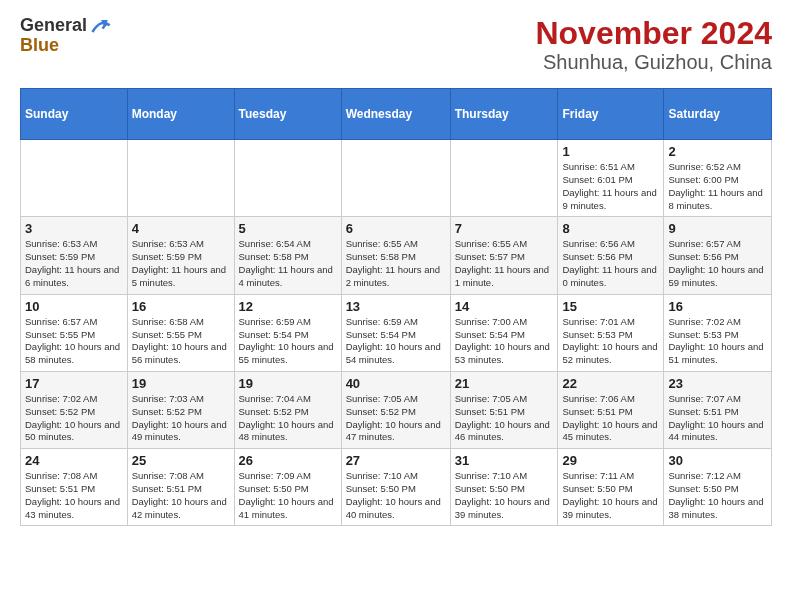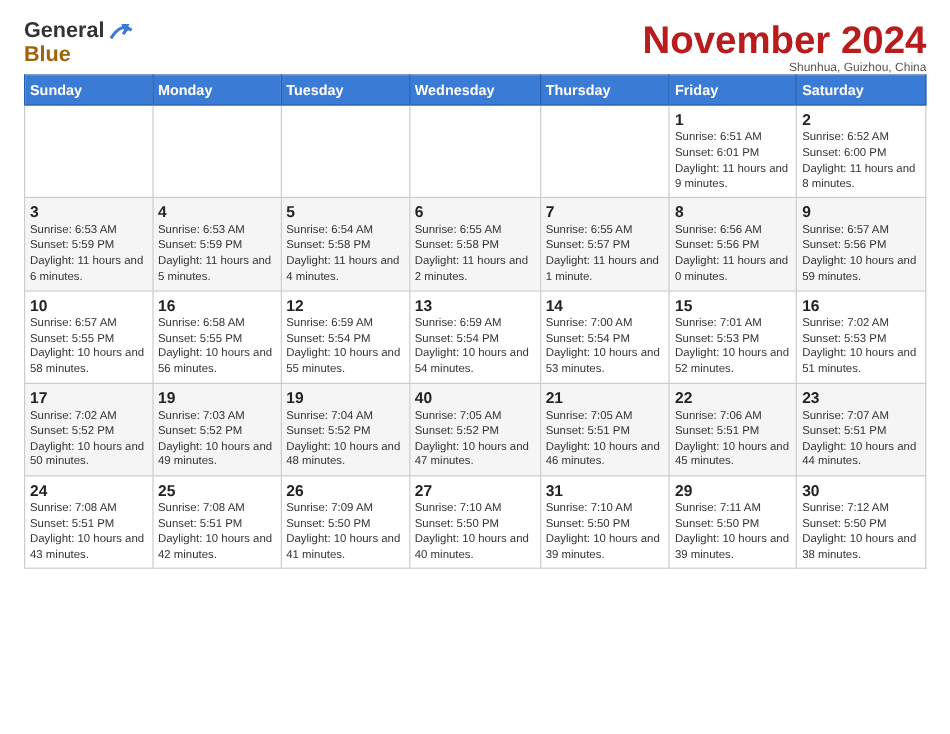--- a/index.html
+++ b/index.html
@@ -11,21 +11,21 @@
       overflow: hidden;
     }
     .page {
       width: 792px;
       padding: 16px 20px 10px 20px;
     }
     .header {
       display: flex;
       align-items: flex-start;
       justify-content: space-between;
-      margin-bottom: 0;
+      margin-bottom: 14px;
     }
     .logo {
       display: flex;
       align-items: center;
     }
     .logo-text {
       font-size: 18px;
       font-weight: bold;
       line-height: 1.1;
     }
@@ -39,32 +39,32 @@
     .title-block {
       text-align: right;
     }
     .month-title {
       font-size: 32px;
       font-weight: bold;
       color: #b91c1c;
       line-height: 1.1;
     }
     .location {
-      font-size: 10px;
+      font-size: 20px;
       color: #555;
     }
     .calendar {
       width: 100%;
       border-collapse: collapse;
       font-size: 10px;
     }
     .calendar th {
       background: #3a7bd5;
       color: #fff;
-      padding: 5px 4px;
+      padding: 18px 4px;
       text-align: left;
       font-size: 12px;
       font-weight: bold;
       border: 1px solid #2a60b0;
     }
     .calendar td {
       border: 1px solid #ccc;
       vertical-align: top;
       padding: 4px 4px;
       width: 113px;

